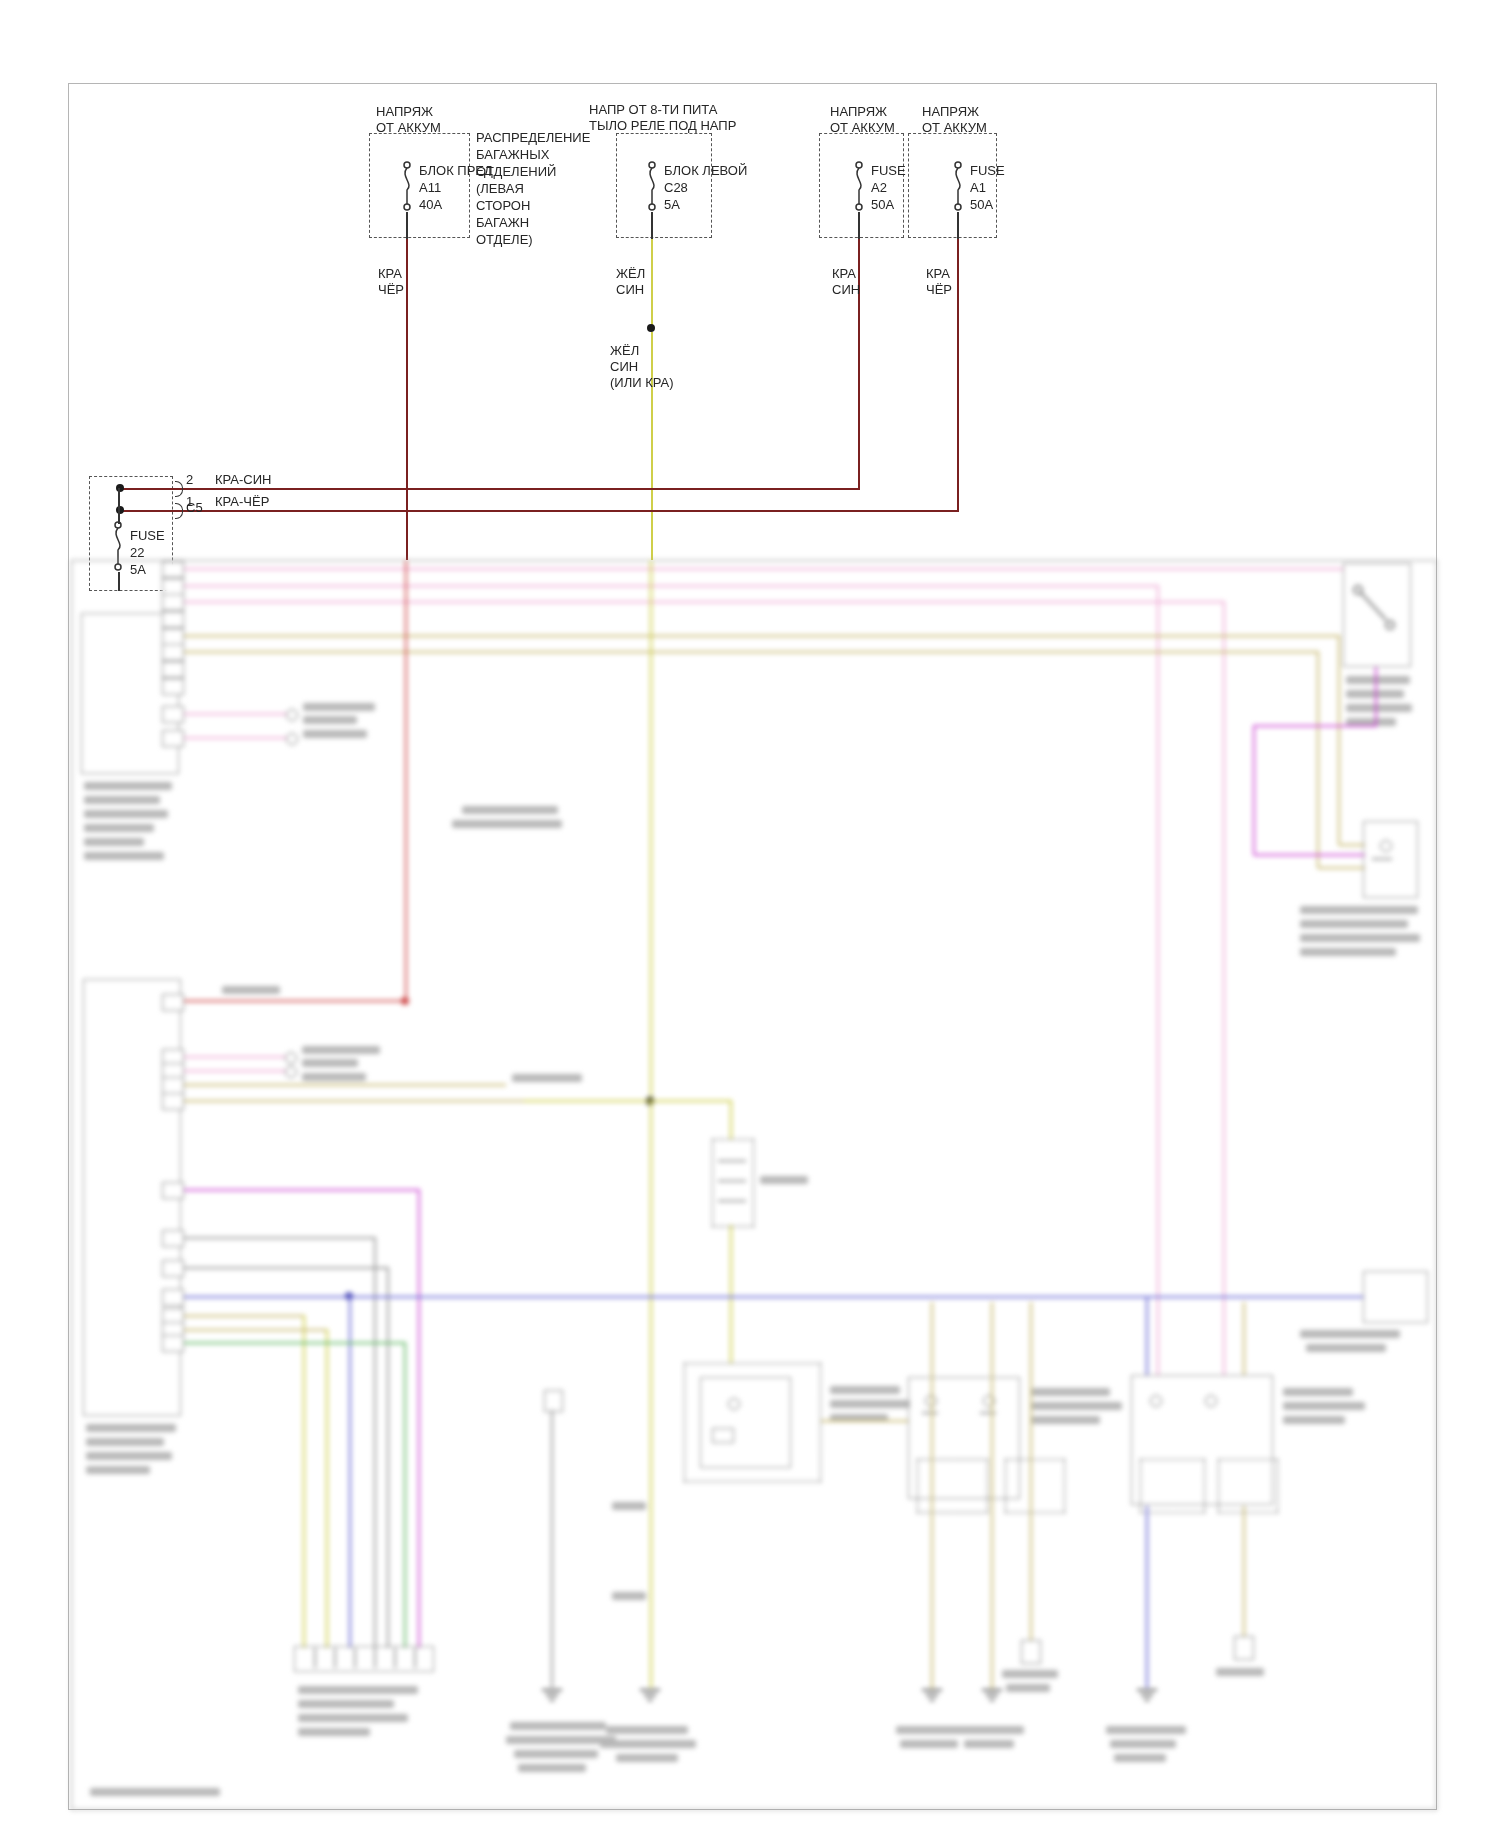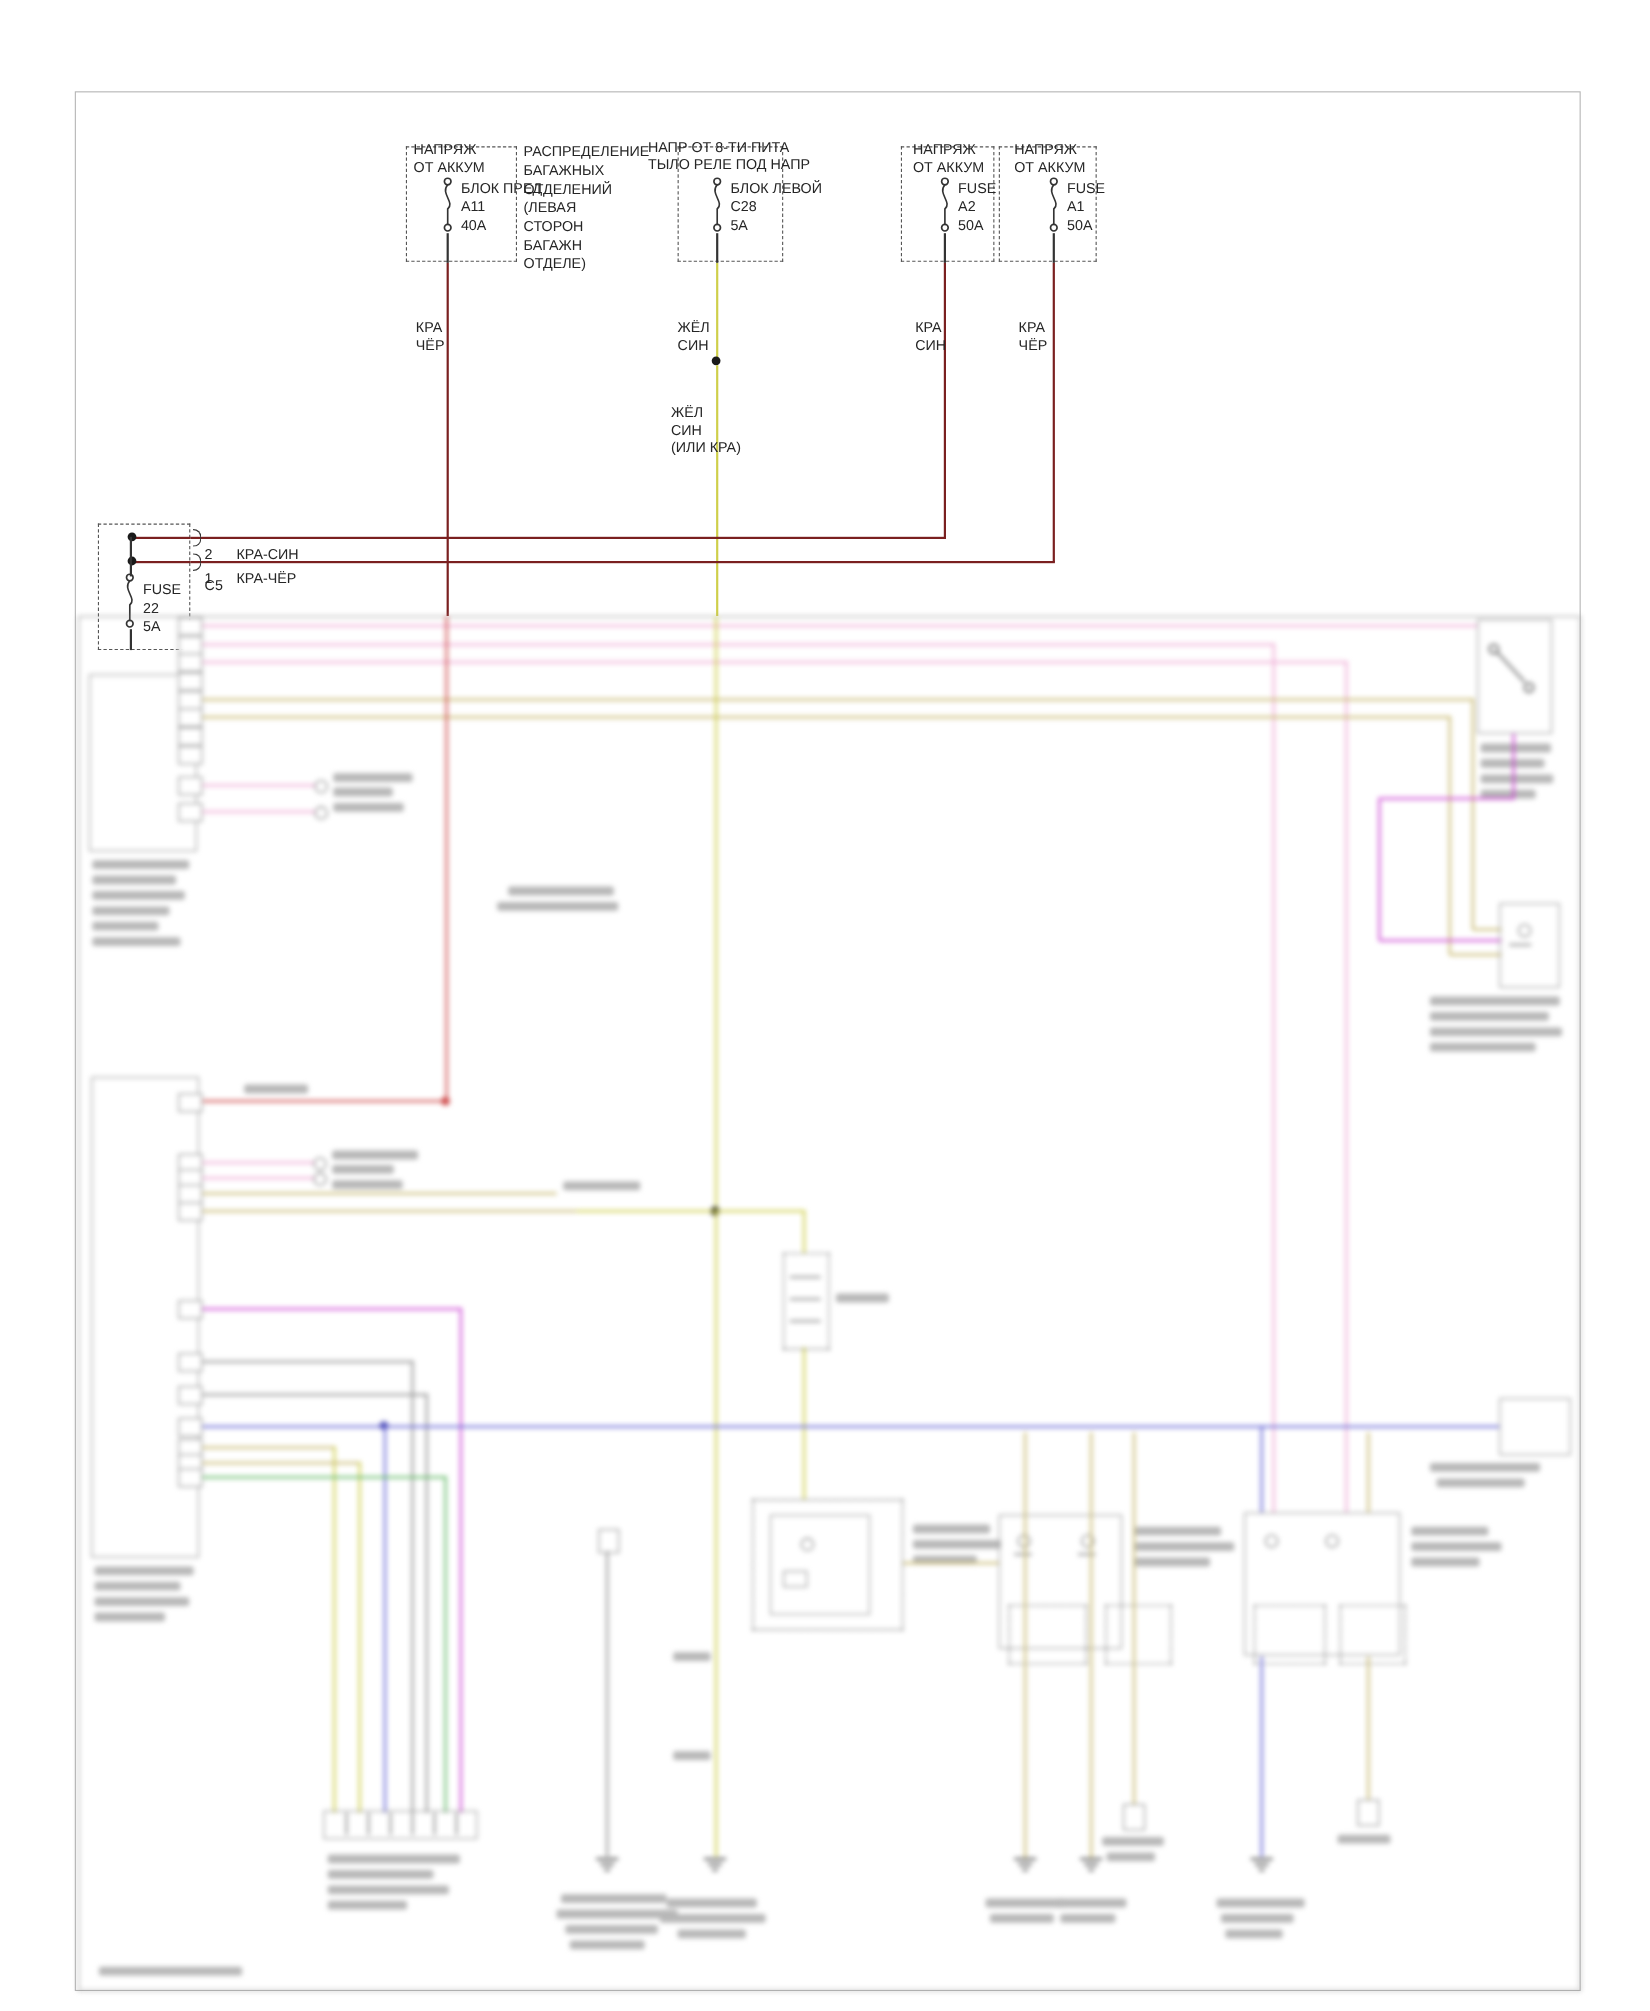--- a/index.html
+++ b/index.html
@@ -10,21 +10,21 @@
   .hl{position:absolute;height:2px;}
   .vl{position:absolute;width:2px;}
   .c-dred{background:#7a2020}.c-red{background:#d05050}.c-yel{background:#cfcf4a}
   .c-pink{background:#f0b0d8}.c-mag{background:#cf4fd6}.c-blue{background:#6a6ad6}
   .c-green{background:#66bb6a}.c-gray{background:#9a9a9a}.c-tan{background:#c9ba72}
   .c-dark{background:#333}
   .dbox{position:absolute;border:1.5px dashed #555;}
   .sbox{position:absolute;border:1.5px solid #949494;}
   .obox{position:absolute;border:1px solid #b5b5b5;}
   .lbl{position:absolute;font-size:13px;line-height:17px;color:#262626;white-space:pre;}
-  .lh16{line-height:16px;margin-top:24px;}
+  .lh16{line-height:16px;}
   .bar{position:absolute;height:8px;background:#b7b7b7;border-radius:2px;}
   .dot{position:absolute;width:8px;height:8px;border-radius:50%;background:#1a1a1a;}
   .rdot{position:absolute;width:8px;height:8px;border-radius:50%;background:#d05050;}
   .bdot{position:absolute;width:8px;height:8px;border-radius:50%;background:#5555bb;}
   .ring{position:absolute;width:10px;height:10px;border-radius:50%;border:1.6px solid #777;background:#fff;}
   .pin{position:absolute;width:20px;height:15px;border:1.3px solid #888;background:#fff;}
   .sq{position:absolute;border:1.3px solid #888;background:#fff;}
   .arc{position:absolute;width:7px;height:14px;border:1.6px solid #333;border-left:none;
        border-radius:0 7px 7px 0;}
   svg{position:absolute;overflow:visible;}

